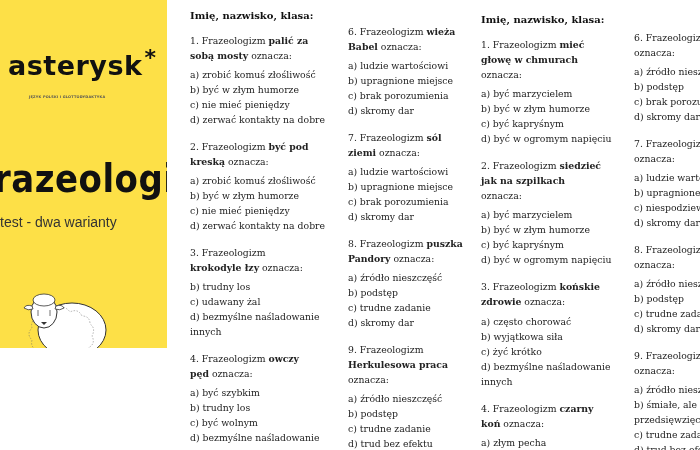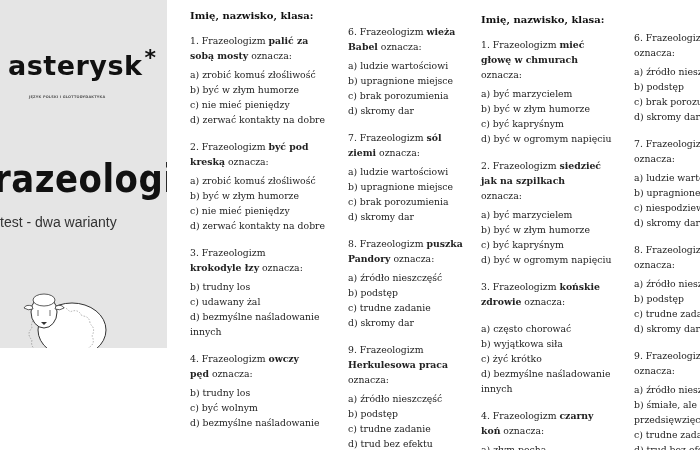--- a/index.html
+++ b/index.html
@@ -4,21 +4,21 @@
 <style>
   html, body { margin: 0; padding: 0; }
   body {
     width: 700px; height: 450px; overflow: hidden; position: relative;
     background: #ffffff;
     font-family: "DejaVu Serif", serif;
     color: #222;
   }
   .cover {
     position: absolute; left: 0; top: 0; width: 167px; height: 348px;
-    background: #e5e5e5; overflow: hidden;
+    background: #fde047; overflow: hidden;
   }
   .logo {
     position: absolute; left: 8px; top: 50px;
     font-family: "DejaVu Sans", sans-serif; font-weight: bold;
     font-size: 27px; letter-spacing: 0.5px; color: #111;
   }
   .logo .star { font-size: 22px; position: relative; top: -10px; margin-left: 2px; }
   .tagline {
     position: absolute; left: 29px; top: 95px;
     font-family: "DejaVu Sans", sans-serif; font-size: 3.5px; font-weight: bold;
@@ -104,20 +104,21 @@
       <div style="margin-top: 4px;">
         <div class="opt">b) trudny los</div>
         <div class="opt">c) udawany żal</div>
         <div class="opt">d) bezmyślne naśladowanie</div>
         <div class="opt">innych</div>
       </div>
     </div>
     <div class="q">
       <div class="q-title" style="width: 125px;"><span>4.</span> <span>Frazeologizm </span><b>owczy pęd</b><span> oznacza:</span></div>
       <div style="margin-top: 4px;">
+        <div class="opt">a) być szybkim</div>
         <div class="opt">b) trudny los</div>
         <div class="opt">c) być wolnym</div>
         <div class="opt">d) bezmyślne naśladowanie</div>
       </div>
     </div>
   </div>
 
 <div class="col" id="a2" style="left:348px; top:24px;">
     <div class="q">
       <div class="q-title" style="width: 115px;"><span>6.</span> <span>Frazeologizm </span><b>wieża Babel</b><span> oznacza:</span></div>
@@ -172,21 +173,21 @@
       <div class="q-title" style="width: 125px;"><span>2.</span> <span>Frazeologizm </span><b>siedzieć jak na szpilkach</b><span> oznacza:</span></div>
       <div style="margin-top: 4px;">
         <div class="opt">a) być marzycielem</div>
         <div class="opt">b) być w złym humorze</div>
         <div class="opt">c) być kapryśnym</div>
         <div class="opt">d) być w ogromym napięciu</div>
       </div>
     </div>
     <div class="q">
       <div class="q-title" style="width: 125px;"><span>3.</span> <span>Frazeologizm </span><b>końskie zdrowie</b><span> oznacza:</span></div>
-      <div style="margin-top: 12px;">
+      <div style="margin-top: 5px;">
         <div class="opt">a) często chorować</div>
         <div class="opt">b) wyjątkowa siła</div>
         <div class="opt">c) żyć krótko</div>
         <div class="opt">d) bezmyślne naśladowanie</div>
         <div class="opt">innych</div>
       </div>
     </div>
     <div class="q">
       <div class="q-title" style="width: 125px;"><span>4.</span> <span>Frazeologizm </span><b>czarny koń</b><span> oznacza:</span></div>
       <div style="margin-top: 4px;">

